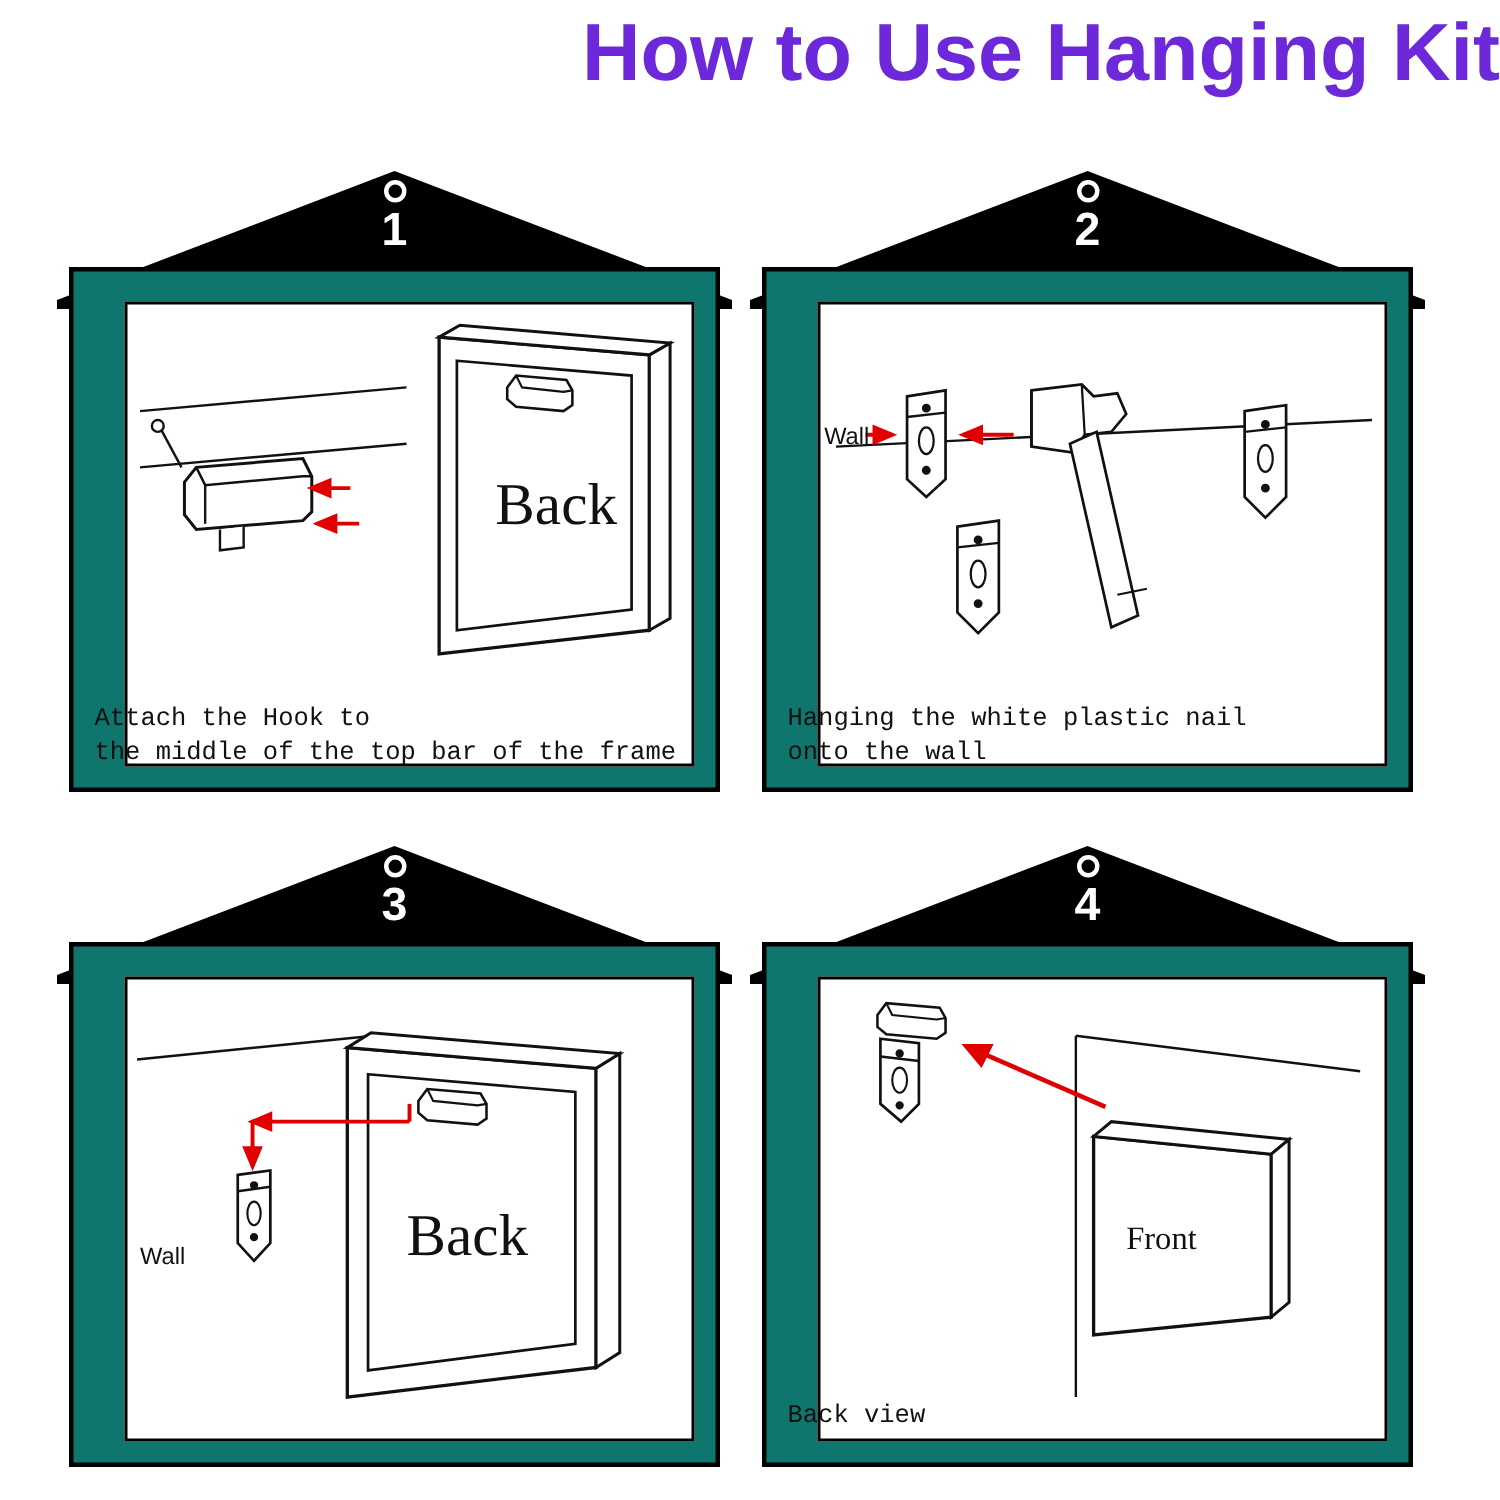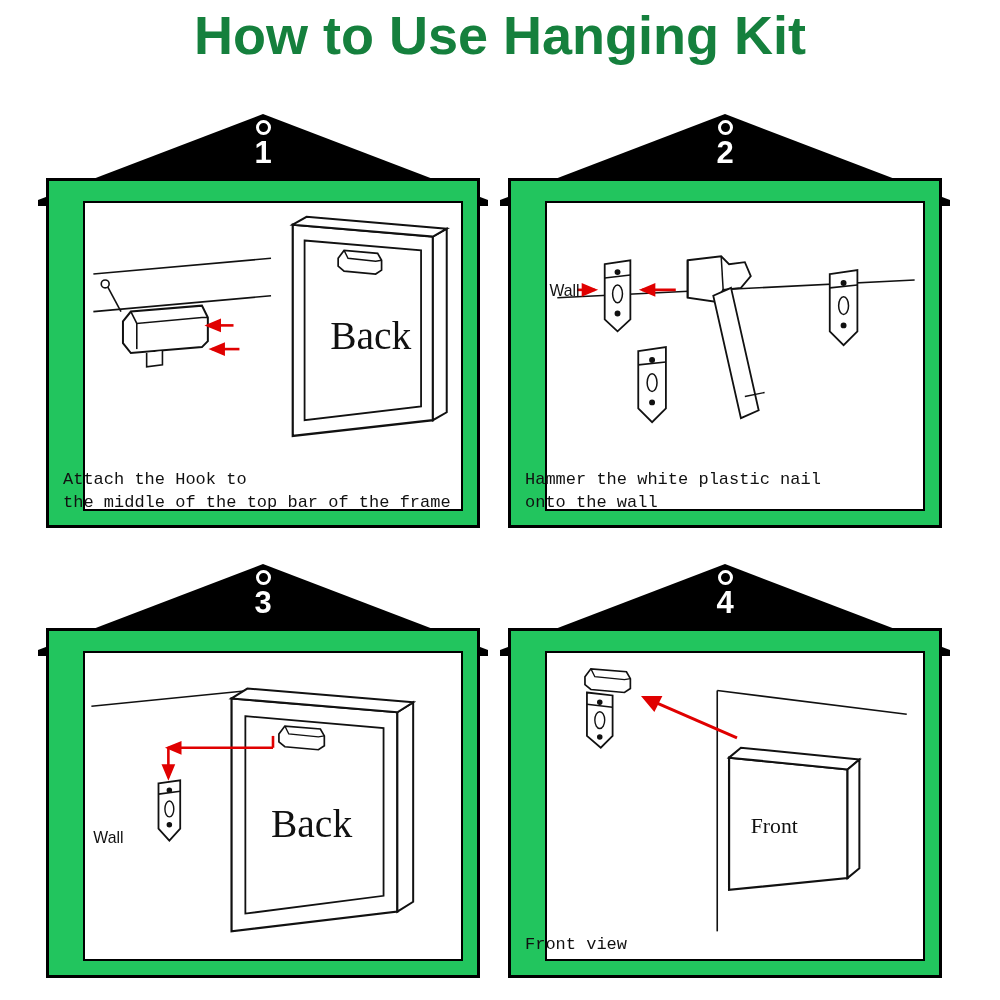--- a/index.html
+++ b/index.html
@@ -9,27 +9,27 @@
   }
   body {
     width: 1000px;
     height: 1000px;
     font-family: "Liberation Sans", sans-serif;
     color: #111111;
     overflow: hidden;
     position: relative;
   }
   #page-title {
-    text-align: center;
+    text-align: right;
     font-size: 54px;
     font-weight: bold;
     letter-spacing: 0px;
     line-height: 1;
     padding-top: 8px;
-    color: #15803d;
+    color: #6d28d9;
     font-family: "Liberation Sans", sans-serif;
   }
   .grid {
     position: absolute;
     top: 96px;
     left: 0;
     width: 1000px;
     height: 904px;
   }
   .panel {
@@ -79,21 +79,21 @@
   }
 
   .frame-outer {
     position: absolute;
     left: 8px;
     top: 64px;
     width: 434px;
     height: 350px;
     border: 3px solid #000000;
     box-sizing: border-box;
-    background: #22c55e;
+    background: #0f766e;
   }
   .frame-inner {
     position: absolute;
     left: 34px;
     top: 20px;
     width: 380px;
     height: 310px;
     border: 2.5px solid #000000;
     box-sizing: border-box;
     background: #ffffff;
@@ -238,21 +238,21 @@
 
           <g stroke="#e00000" stroke-width="2.6" fill="#e00000">
             <line x1="48" y1="88" x2="30" y2="88"></line>
             <polygon points="48,88 36,83 36,93"></polygon>
             <line x1="96" y1="88" x2="130" y2="88"></line>
             <polygon points="96,88 108,83 108,93"></polygon>
           </g>
           <text class="label-word" x="2" y="94">Wall</text>
         </svg>
       </div>
-      <div class="caption">Hammer the white plastic nail
+      <div class="caption">Hanging the white plastic nail
 onto the wall</div>
     </div>
   </div>
 
   <div class="panel p3">
     <div class="banner">
       <svg width="450" height="92" viewBox="0 0 450 92">
         <polygon points="225,0 450,86 450,92 0,92 0,86" fill="#000000"></polygon>
       </svg>
     </div>
@@ -329,17 +329,17 @@
             <polygon points="304,118 316,108 316,218 304,228" fill="#ffffff" stroke="#111111" stroke-width="2"></polygon>
           </g>
 
           <g stroke="#e00000" stroke-width="3" fill="#e00000">
             <line x1="192" y1="86" x2="100" y2="46"></line>
             <polygon points="98,45 114,45 108,57"></polygon>
           </g>
           <text class="word-front" x="206" y="182">Front</text>
         </svg>
       </div>
-      <div class="caption cap4">Front view</div>
+      <div class="caption cap4">Back view</div>
     </div>
   </div>
 
 </div>
 
 </body></html>

